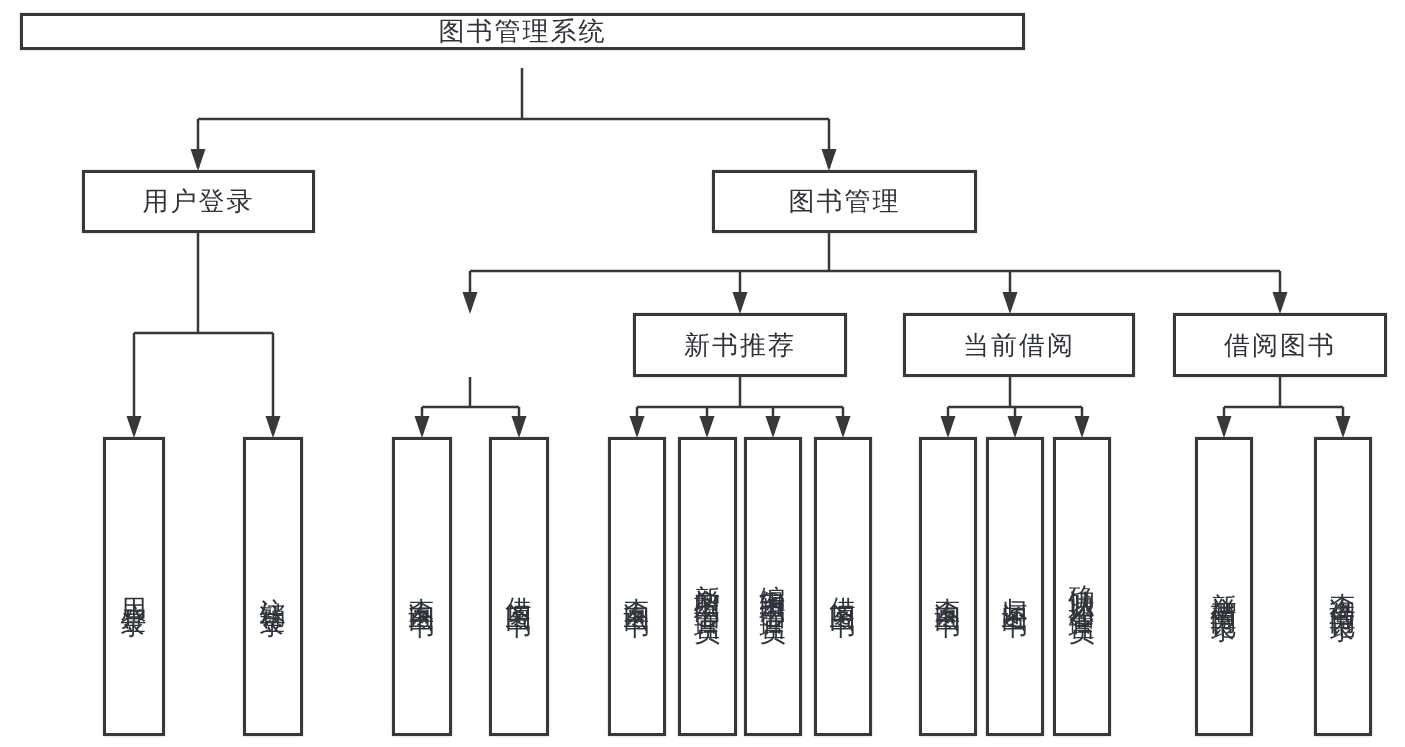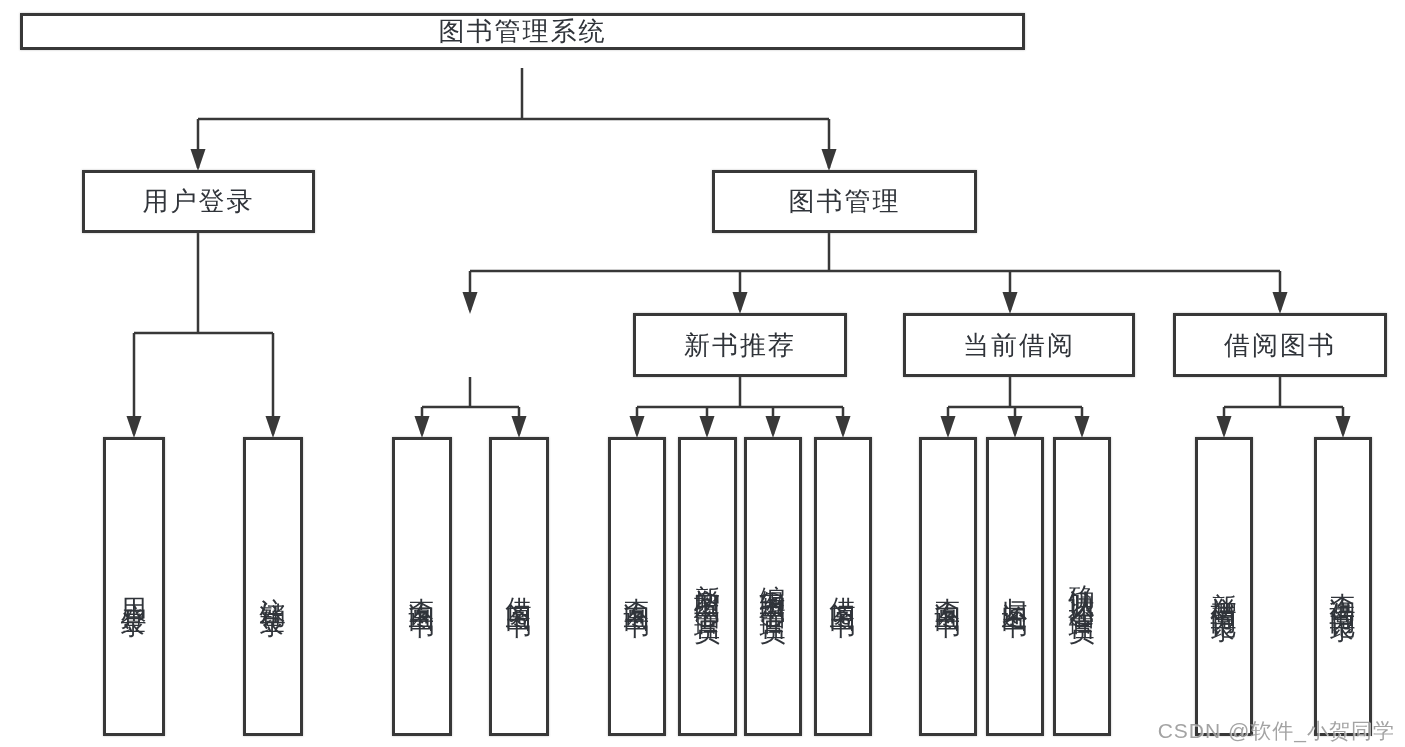--- a/index.html
+++ b/index.html
@@ -169,15 +169,14 @@
     <span>确认归还（管理员）</span>
   </div>
 
   <div class="leaf" style="left:1195px;top:437px;width:58px;height:299px">
     <span>新增借阅记录</span>
   </div>
   <div class="leaf" style="left:1314px;top:437px;width:58px;height:299px">
     <span>查询借阅记录</span>
   </div>
 
-  <div class="watermark">CSDN @软件_小贺同学</div>
 
 </div>
 
 </body></html>

